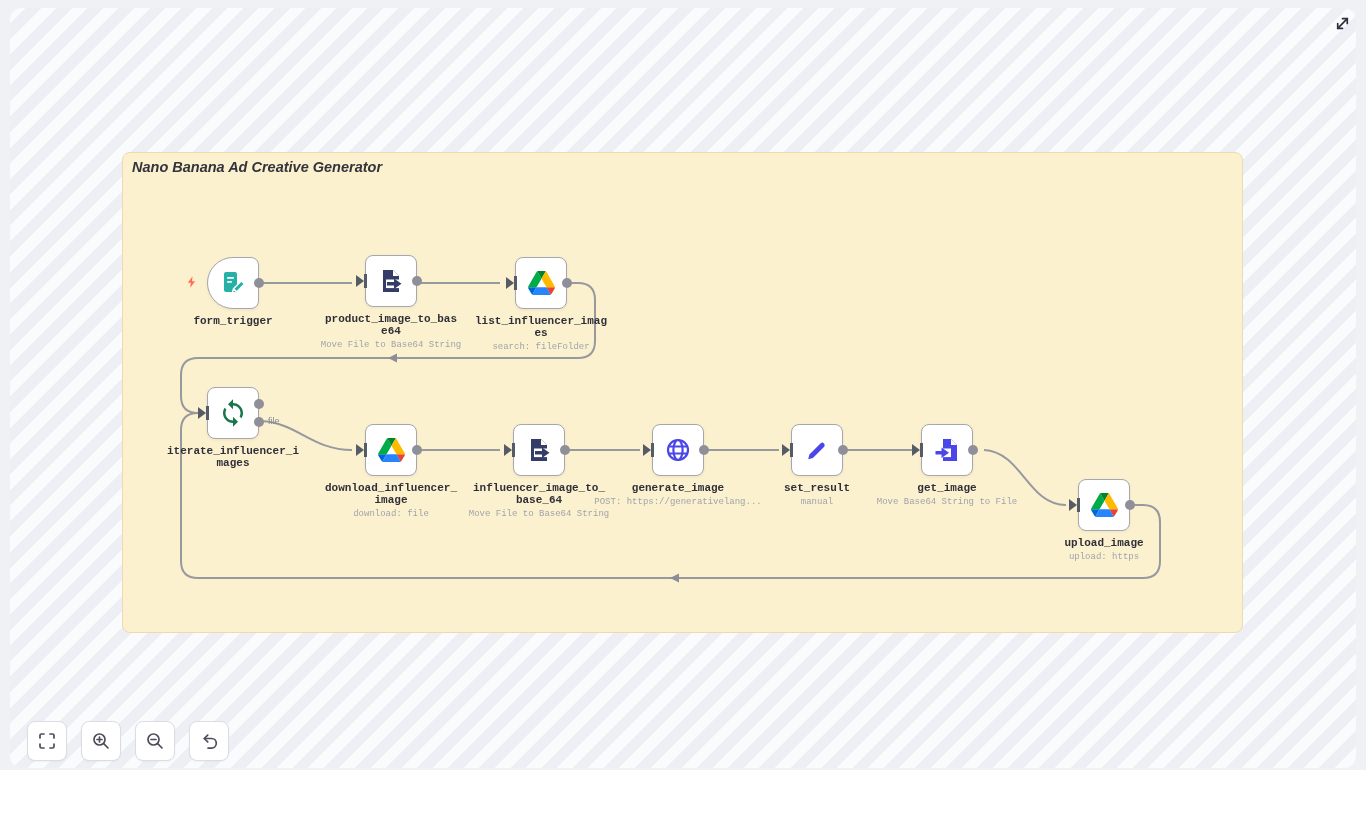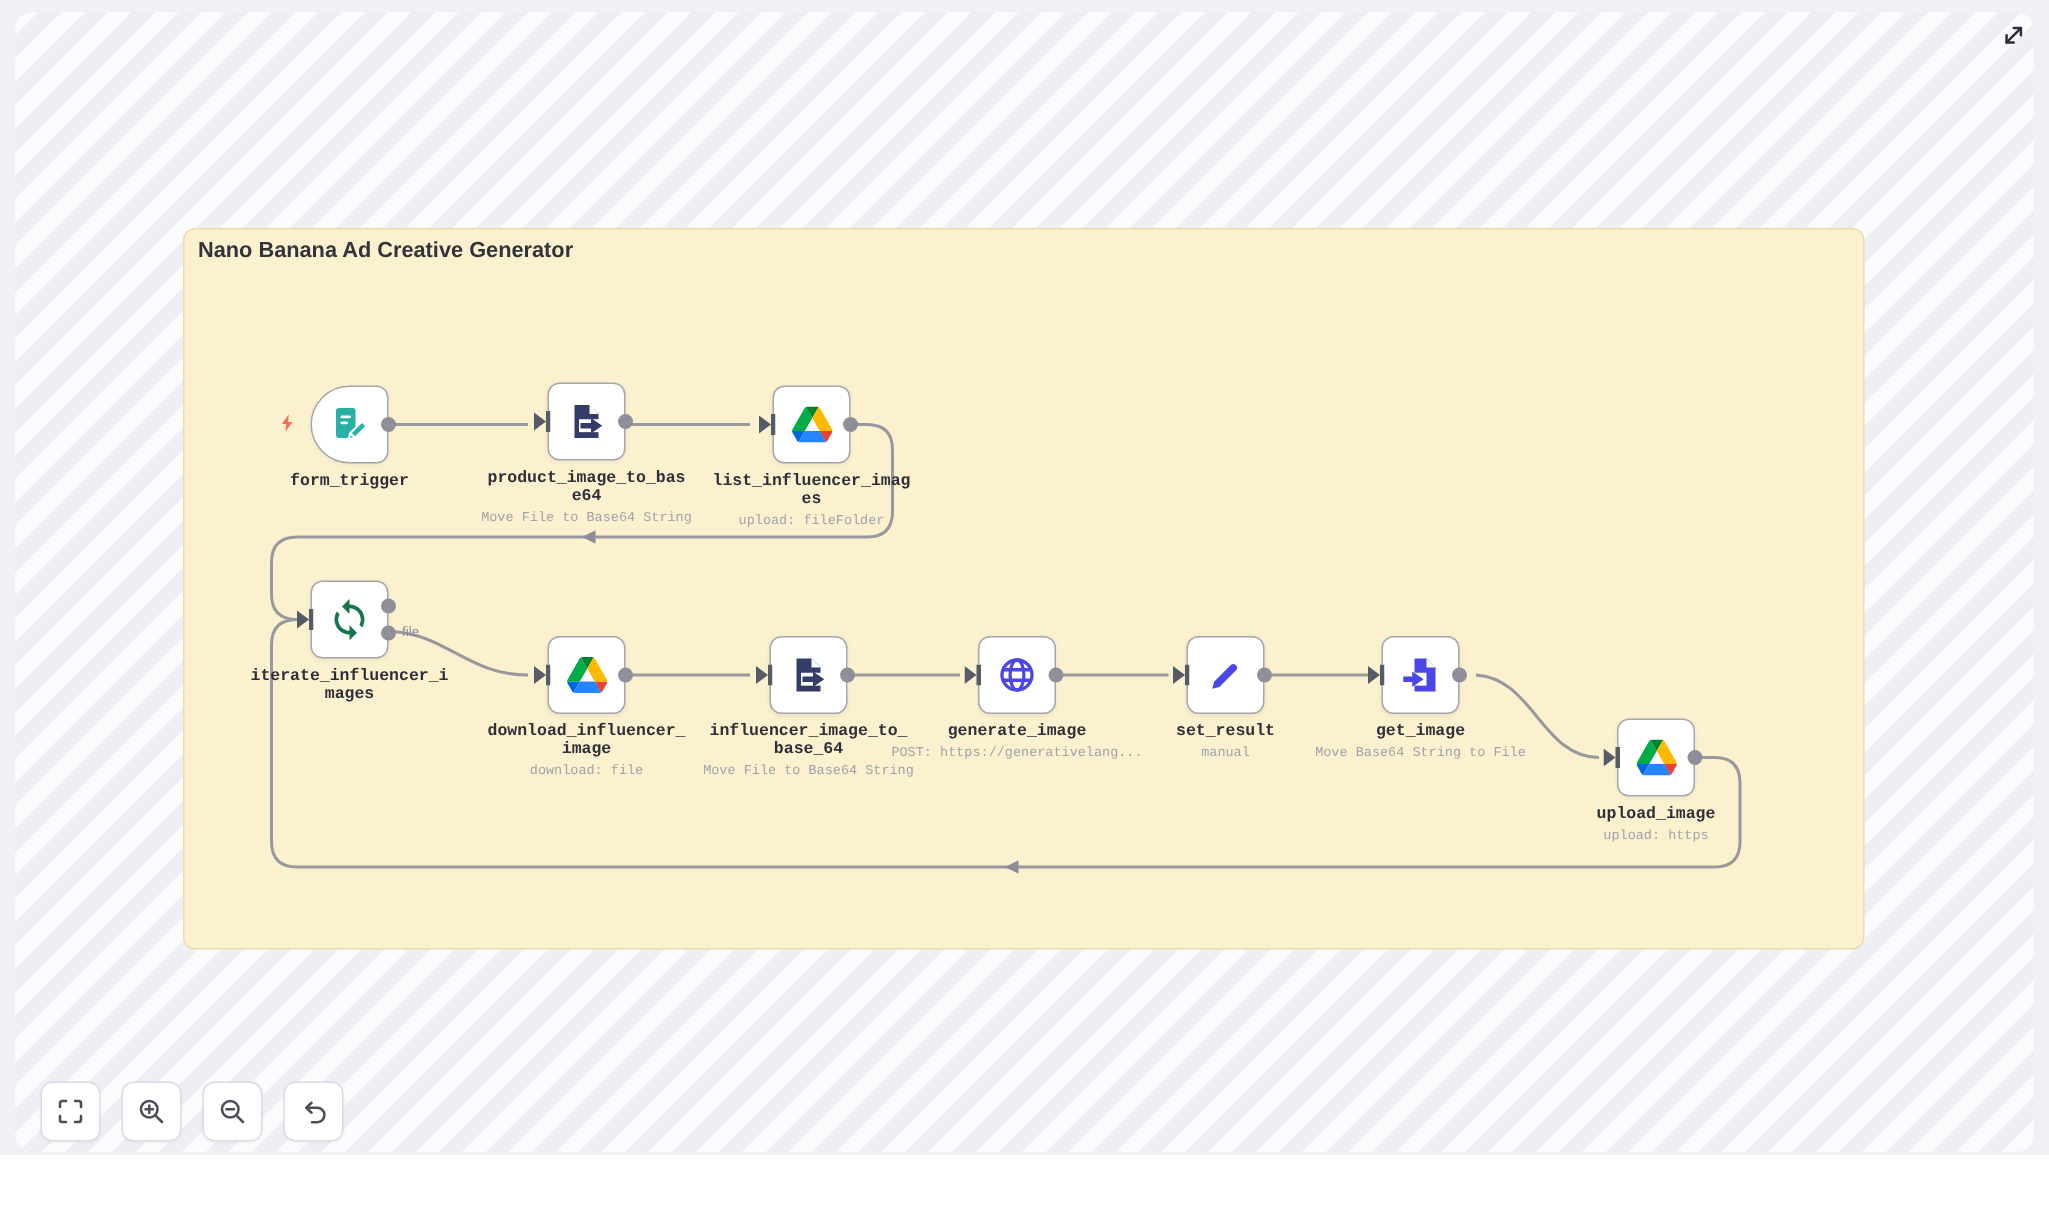--- a/index.html
+++ b/index.html
@@ -8,21 +8,21 @@
     background:#ffffff;
     font-family:"Liberation Sans","DejaVu Sans",sans-serif;
   }
   .margin-bg{position:absolute;left:0;top:0;width:1366px;height:770px;background:#f0f1f4}
   .canvas{
     position:absolute;left:10px;top:8px;width:1346px;height:760px;border-radius:12px;
     background:repeating-linear-gradient(135deg,#fafbfd 0 11px,#edeff5 11px 22px);
   }
   .sticky{
     position:absolute;left:122px;top:152px;width:1121px;height:481px;
-    background:#fcf1ce;border:1px solid #eadcb0;border-radius:8px;box-sizing:border-box;
+    background:#fcf1ce;border:1px solid #eadcb0;border-radius:8px;box-sizing:border-box;font-style:italic;
   }
   .sticky-title{padding:6px 9px;font-size:14.5px;font-weight:700;color:#33333c}
   .wires{position:absolute;left:0;top:0}
   .wires path{stroke:#98989f;stroke-width:2;fill:none}
   .wires polygon{fill:#8d8d97}
   .node{
     position:absolute;width:52px;height:52px;background:#fff;
     border:1.6px solid #a6a6ae;border-radius:8px;box-sizing:border-box;
     display:flex;align-items:center;justify-content:center;
     box-shadow:0 1px 3px rgba(60,60,70,.08);cursor:pointer;font-family:Liberation Mono, monospace;
@@ -128,21 +128,21 @@
     <path fill="#0066da" d="m6.6 66.85 3.85 6.65c.8 1.4 1.95 2.5 3.3 3.3l13.75-23.8h-27.5c0 1.55.4 3.1 1.2 4.5z"></path>
     <path fill="#00ac47" d="m43.65 25-13.75-23.8c-1.35.8-2.5 1.9-3.3 3.3l-25.4 44a9.06 9.06 0 0 0-1.2 4.5h27.5z"></path>
     <path fill="#ea4335" d="m73.55 76.8c1.35-.8 2.5-1.9 3.3-3.3l1.6-2.75 7.65-13.25c.8-1.4 1.2-2.95 1.2-4.5h-27.502l5.852 11.5z"></path>
     <path fill="#00832d" d="m43.65 25 13.75-23.8c-1.35-.8-2.9-1.2-4.5-1.2h-18.5c-1.6 0-3.15.45-4.5 1.2z"></path>
     <path fill="#2684fc" d="m59.8 53h-32.3l-13.75 23.8c1.35.8 2.9 1.2 4.5 1.2h50.8c1.6 0 3.15-.45 4.5-1.2z"></path>
     <path fill="#ffba00" d="m73.4 26.5-12.7-22c-.8-1.4-1.95-2.5-3.3-3.3l-13.75 23.8 16.15 28h27.45c0-1.55-.4-3.1-1.2-4.5z"></path>
   </svg>
   <span class="out-dot"></span>
   <div class="node-meta">
     <div class="node-label">list_influencer_images</div>
-    <div class="node-sub">upload: fileFolder</div>
+    <div class="node-sub">search: fileFolder</div>
   </div>
 </div>
 
 <div class="node" style="left:207px;top:387px">
   <svg class="in-marker" width="11" height="14" viewBox="0 0 11 14">
     <path d="M0 1 L8 7 L0 13 Z" fill="#565b68"></path>
       <rect x="8" y="0" width="3" height="14" fill="#565b68"></rect>
   </svg>
   <svg width="30" height="30" viewBox="0 0 24 24">
     <path fill="#18764b" d="M12 4V1L8 5l4 4V6c3.31 0 6 2.69 6 6 0 1.01-.25 1.97-.7 2.8l1.46 1.46C19.54 15.03 20 13.57 20 12c0-4.42-3.58-8-8-8zm0 14c-3.31 0-6-2.69-6-6 0-1.01.25-1.97.7-2.8L5.24 7.74C4.46 8.97 4 10.43 4 12c0 4.42 3.58 8 8 8v3l4-4-4-4v3z"></path>

